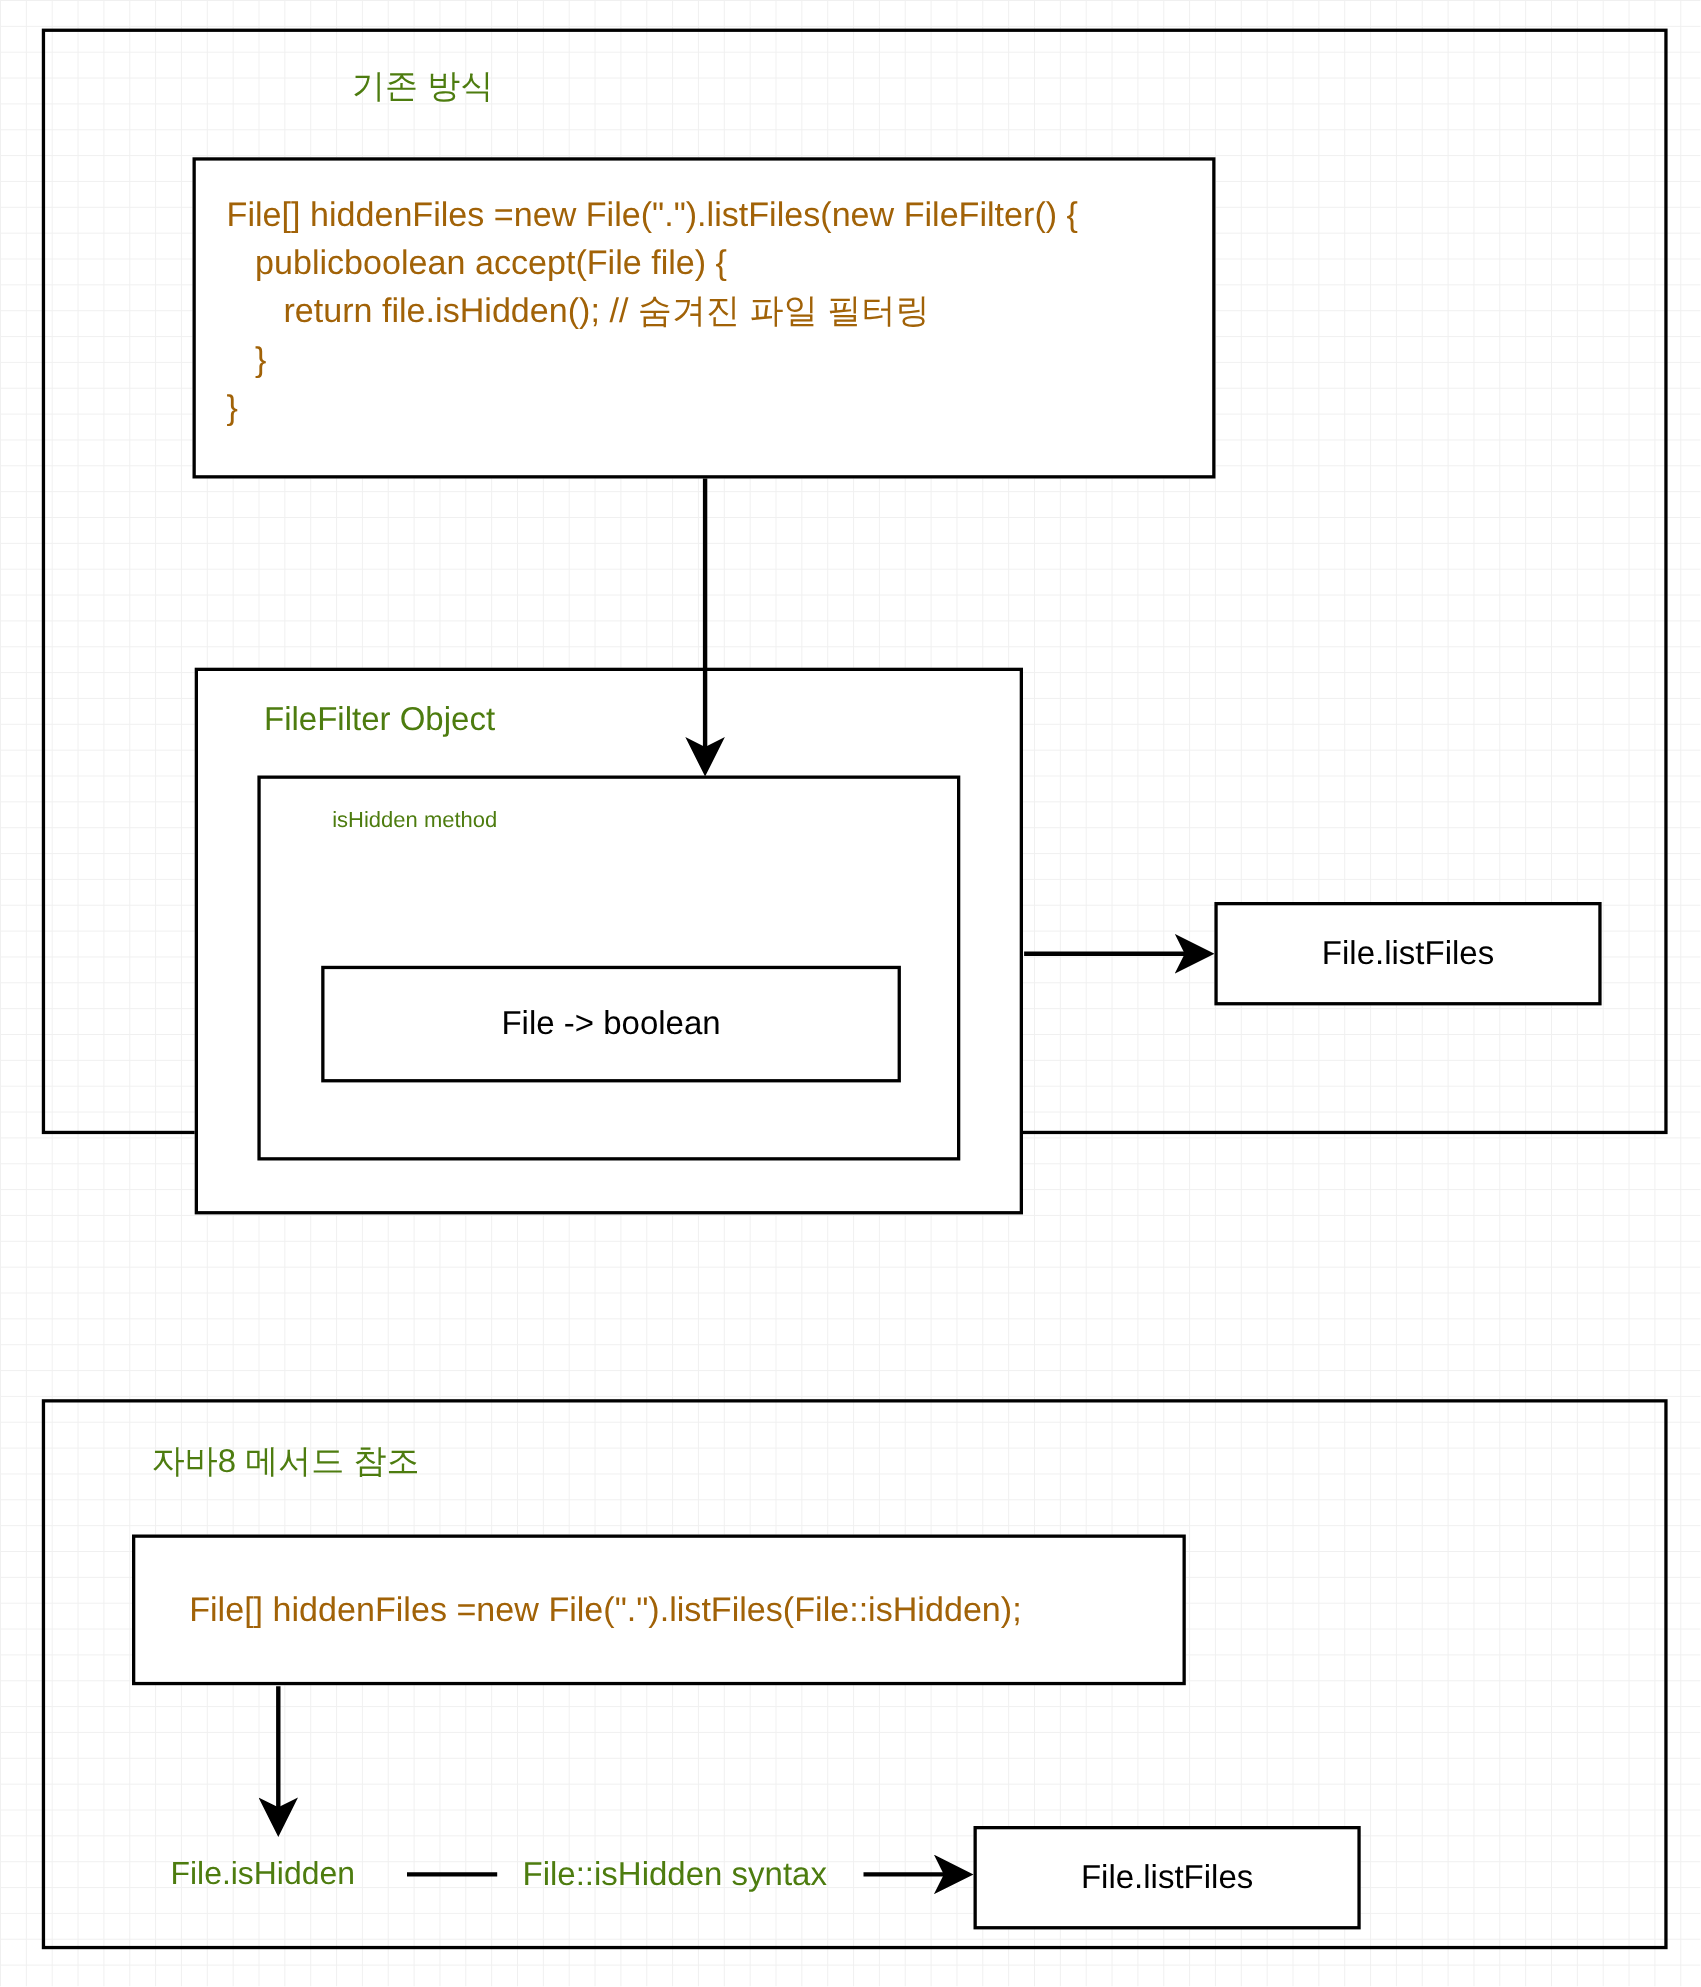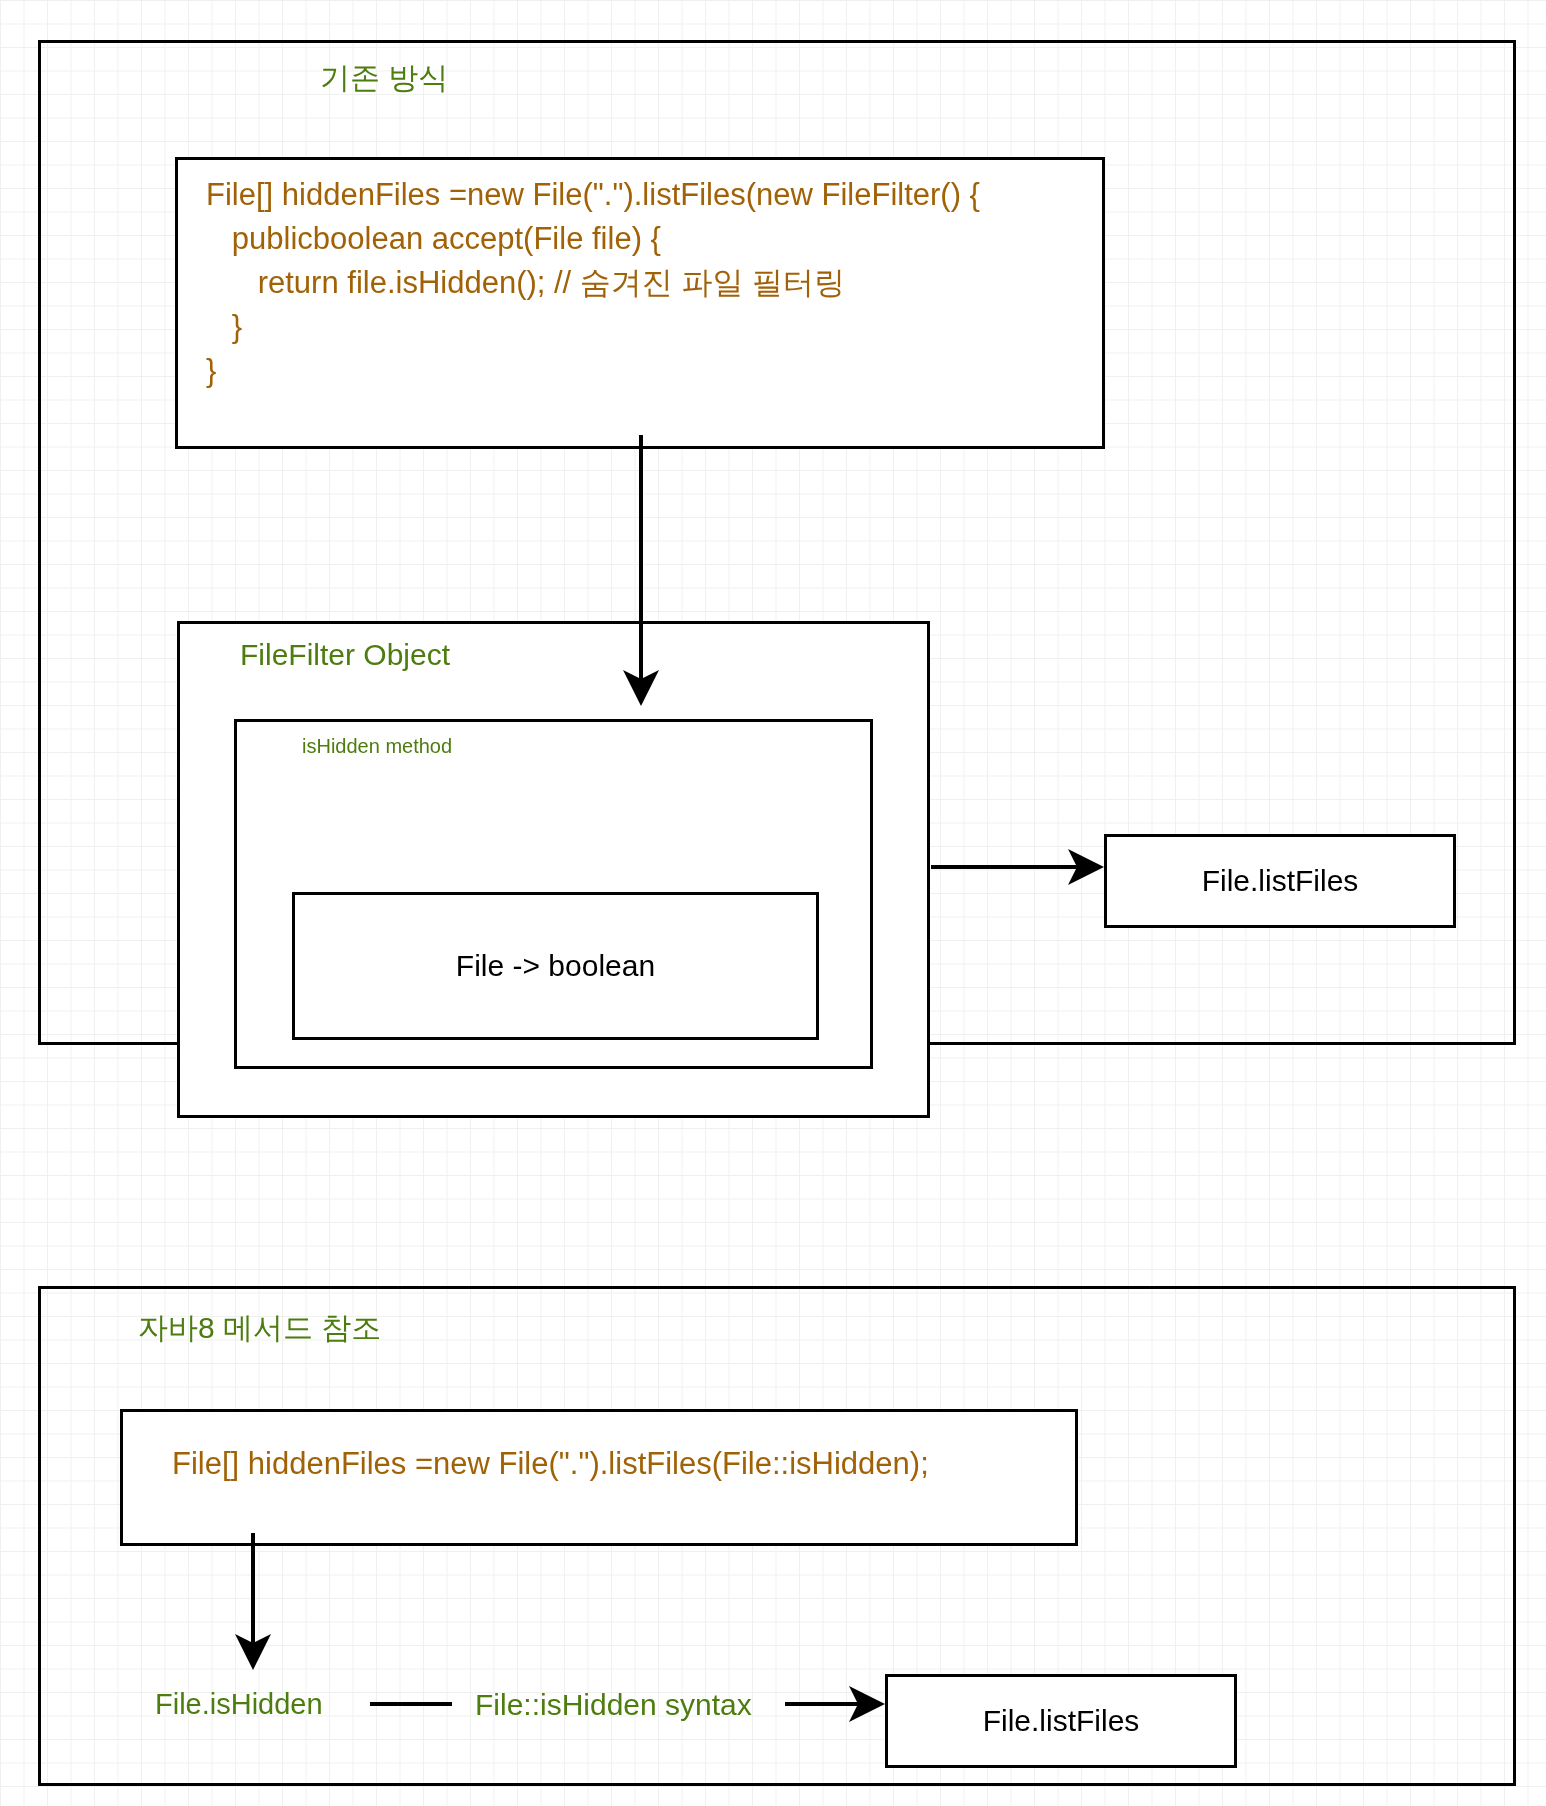--- a/index.html
+++ b/index.html
@@ -33,21 +33,20 @@
     left: 0; top: 0;
     width: 1546px;
     height: 1806px;
     z-index: 1;
   }
   .box {
     position: absolute;
     box-sizing: border-box;
     border: 3px solid #000000;
     background: #ffffff;
-    margin-top: 14px;
   }
   .panel {
     background: transparent;
   }
   .lbl {
     position: absolute;
     color: #4d7c0f;
     white-space: pre;
   }
   .code {
@@ -70,21 +69,21 @@
   #title-legacy   { left: 320px; top: 58px;   font-size: 30px; }
   #box-legacy-code{ left: 175px; top: 143px;  width: 930px;  height: 292px; }
   #legacy-code    { left: 206px; top: 173px;  font-size: 31px; }
 
   #box-filefilter { left: 177px; top: 607px;  width: 753px;  height: 497px; }
   #lbl-filefilter { left: 240px; top: 638px;  font-size: 30px; }
 
   #box-ishidden   { left: 234px; top: 705px;  width: 639px;  height: 350px; }
   #lbl-ishidden   { left: 302px; top: 735px;  font-size: 20px; }
 
-  #box-filebool   { left: 292px; top: 878px;  width: 527px;  height: 148px;
+  #box-filebool   { left: 292px; top: 878px;  width: 527px;  height: 106px;
                     border-width: 3px; font-size: 30px; }
 
   #box-listfiles1 { left: 1104px; top: 820px; width: 352px; height: 94px;
                     font-size: 30px; }
 
   
   #frame-java8    { left: 38px;  top: 1272px; width: 1478px; height: 500px; }
   #title-java8    { left: 138px; top: 1308px; font-size: 30px; }
   #box-java8-code { left: 120px; top: 1395px; width: 958px; height: 137px; }
   #java8-code     { left: 172px; top: 1442px; font-size: 31px; }

